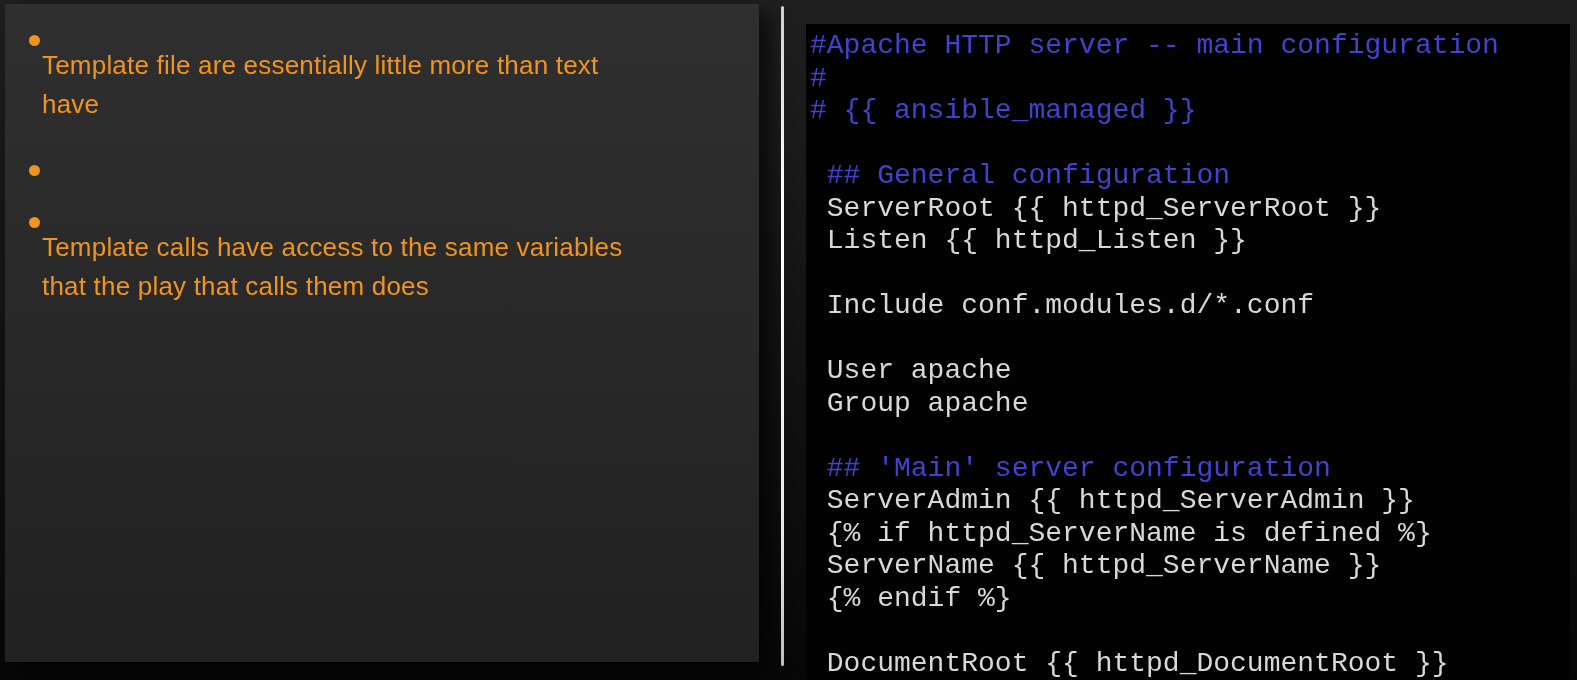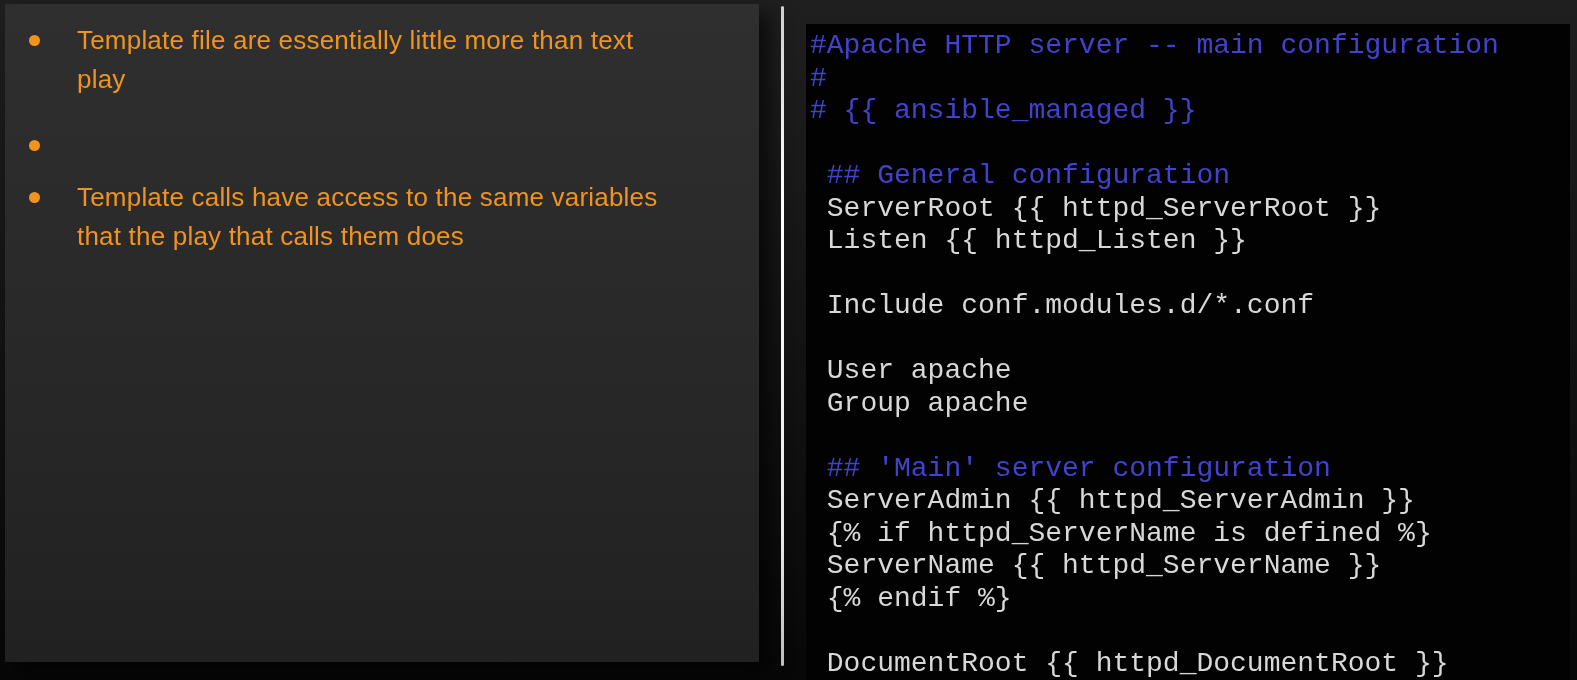--- a/index.html
+++ b/index.html
@@ -22,20 +22,21 @@
     width: 754px; height: 658px;
     background: linear-gradient(180deg, #2f2f2f 0%, #282828 55%, #212121 100%);
     box-shadow: 10px 10px 18px rgba(0,0,0,0.65);
     padding: 17px 18px 0 0;
   }
   .bullet-list { list-style: none; }
   .bullet-item {
     display: flex;
     align-items: flex-start;
     margin-bottom: 27px;
+    flex-direction: column;
   }
   .bullet-dot {
     flex: none;
     width: 11px; height: 11px;
     border-radius: 50%;
     margin: 14px 0 0 24px;
   }
   .bullet-text {
     margin-left: 37px;
     font-size: 26px;
@@ -74,21 +75,21 @@
 <body>
 
 <div class="page">
 
   <div class="bullet-panel">
     <ul class="bullet-list">
         <li class="bullet-item">
           <span class="bullet-dot" style="background: rgb(240, 148, 31);"></span>
           <div class="bullet-text" style="color: rgb(240, 148, 31);">
             <span class="line">Template file are essentially little more than text</span>
-            <span class="line">play</span>
+            <span class="line">have</span>
           </div>
         </li>
         <li class="bullet-item">
           <span class="bullet-dot" style="background: rgb(240, 148, 31);"></span>
           <div class="bullet-text" style="color: rgb(240, 148, 31);">
           </div>
         </li>
         <li class="bullet-item">
           <span class="bullet-dot" style="background: rgb(240, 148, 31);"></span>
           <div class="bullet-text" style="color: rgb(240, 148, 31);">

